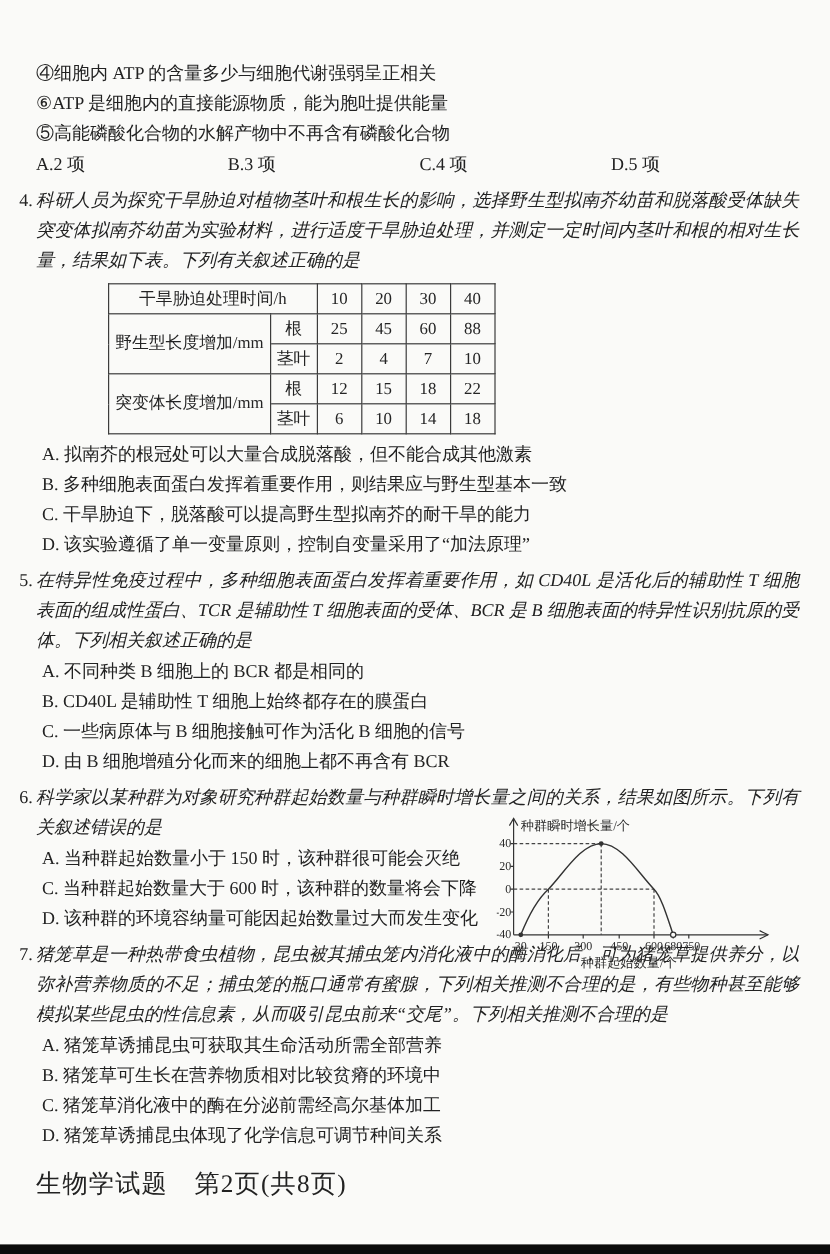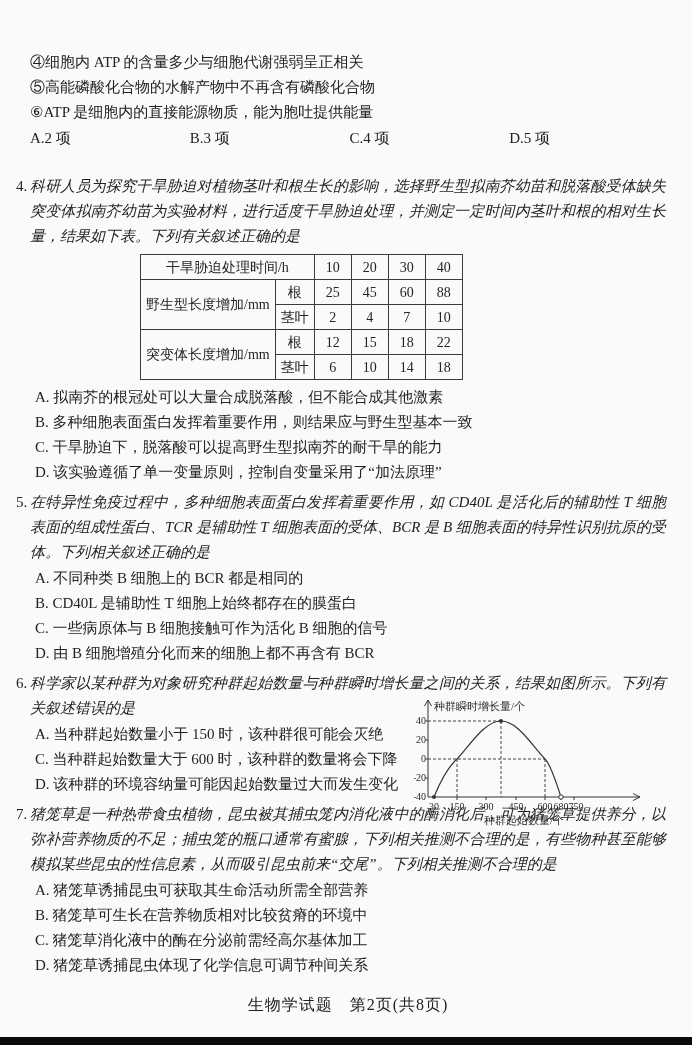--- a/index.html
+++ b/index.html
@@ -12,33 +12,33 @@
     overflow: hidden;
     position: relative;
   }
   .page {
     position: relative;
     width: 100%; height: 100%;
     padding: 50px 26px 0 30px;
     font-size: 15px;
     line-height: 25px;
   }
-  .block { margin-bottom: 23px; }
+  .block { margin-bottom: 5px; }
   .line { white-space: nowrap; }
   .choice-row { margin-top: 1px; }
   .choice { display: inline-block; width: 156px; }
   .choice:last-child { width: auto; }
   .question { position: relative; margin-bottom: 5px; }
   .qnum { position: absolute; left: -14px; top: 0; }
   .stem { margin: 0; text-align: justify; font-style: italic; }
   .opts { margin-top: 1px; }
   .opt { padding-left: 5px; }
   table.data-table {
     border-collapse: collapse;
-    margin: 5px 0 5px 110px;
+    margin: 5px 0 5px 60px;
     font-size: 14px;
     line-height: 17px;
     color: #242424;
   }
   table.data-table td {
     border: 1px solid #3c3c3c;
     text-align: center;
     height: 25px;
     padding: 0 5px;
   }
@@ -52,37 +52,37 @@
     right: 0px; top: 26px;
     width: 252px; height: 130px;
   }
   .chart svg { display: block; }
   .chart text {
     font-family: "Liberation Serif", "DejaVu Serif", serif;
     fill: #2a2a2a;
   }
   .axis-label { font-size: 11px; }
   .tick-label { font-size: 10px; }
-  .footer { text-align: center; margin-top: 14px; font-size: 16px; letter-spacing: 1px; }
+  .footer { margin-top: 14px; font-size: 21px; letter-spacing: 1px; }
   .bottom-bar {
     position: absolute;
     left: 0; bottom: 0;
     width: 100%; height: 8px;
     background: #0b0b0b;
   }
 </style>
 </head>
 <body>
 
 <div class="page">
 
   <section class="block">
     <div class="line">④细胞内 ATP 的含量多少与细胞代谢强弱呈正相关</div>
+    <div class="line">⑥ATP 是细胞内的直接能源物质，能为胞吐提供能量</div>
     <div class="line">⑤高能磷酸化合物的水解产物中不再含有磷酸化合物</div>
-    <div class="line">⑥ATP 是细胞内的直接能源物质，能为胞吐提供能量</div>
     <div class="choice-row">
       <span class="choice">A.2 项</span>
       <span class="choice">B.3 项</span>
       <span class="choice">C.4 项</span>
       <span class="choice">D.5 项</span>
     </div>
   </section>
 
   <section class="question">
     <span class="qnum">4.</span>

